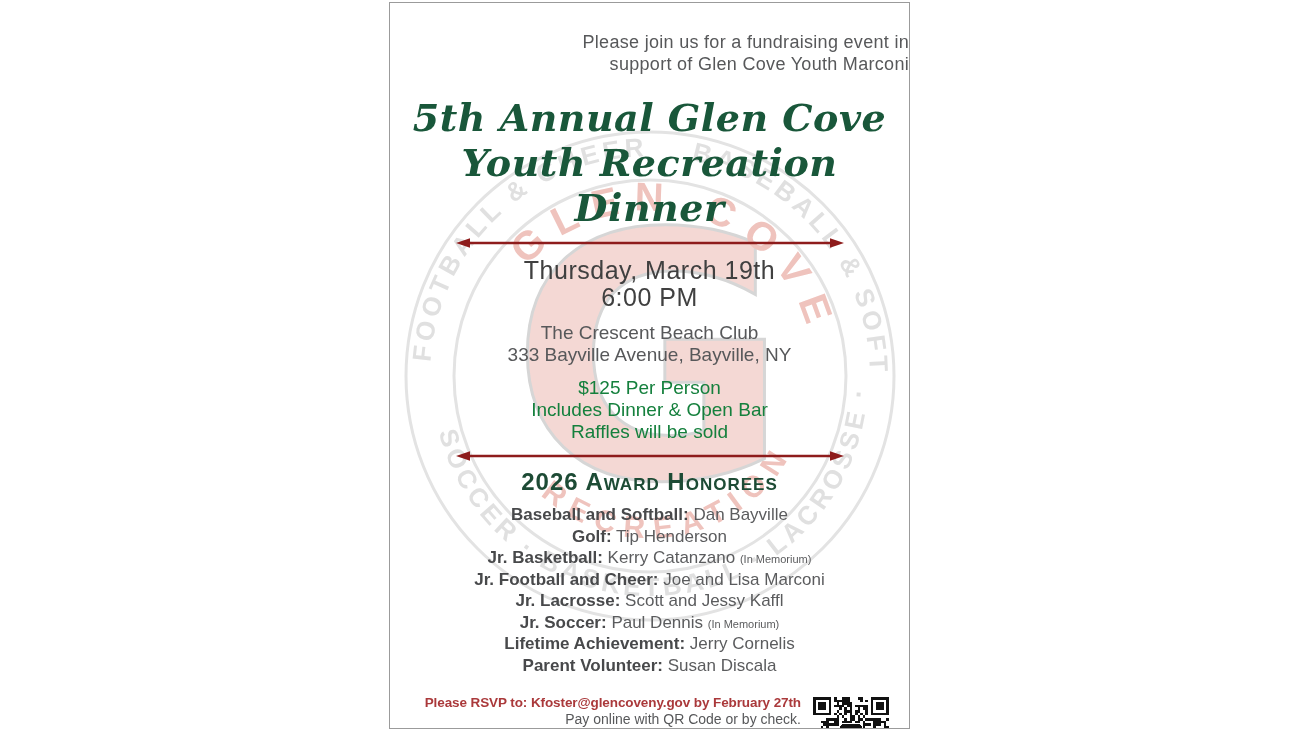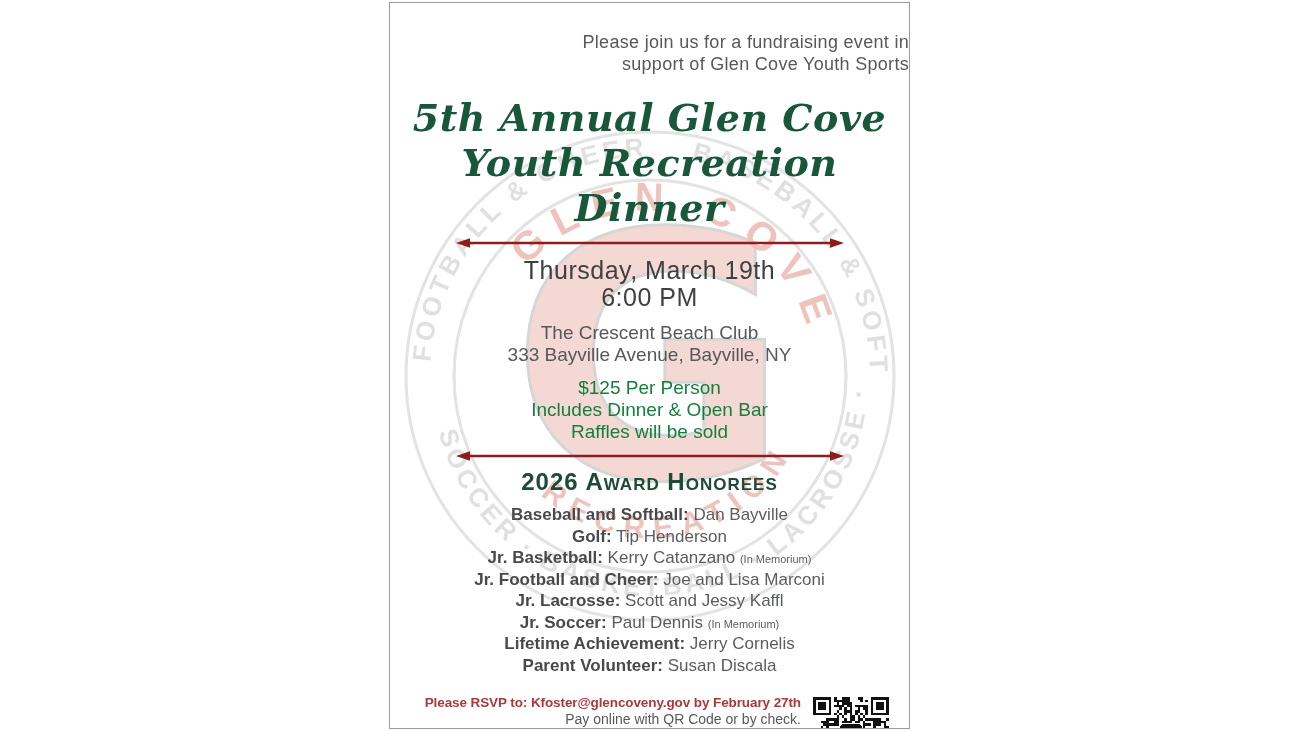--- a/index.html
+++ b/index.html
@@ -63,21 +63,21 @@
       </text>
       <text font-size="30" font-weight="bold" fill="#efc3bd" letter-spacing="10">
         <textPath href="#arcInnerBottom" startOffset="26%">RECREATION</textPath>
       </text>
     </svg>
 
     <div class="content">
 
       <div class="intro">
         <div>Please join us for a fundraising event in</div>
-        <div>support of Glen Cove Youth Sports</div>
+        <div>support of Glen Cove Youth Marconi</div>
       </div>
 
       <div class="title">
         <div>5th Annual Glen Cove</div>
         <div>Youth Recreation Dinner</div>
       </div>
 
       <svg class="divider" width="392" height="14">
         <line x1="10" y1="7" x2="382" y2="7" stroke="#8e1c1c" stroke-width="2.4"></line>
         <polygon points="2,7 16,2.2 16,11.8" fill="#8e1c1c"></polygon>

